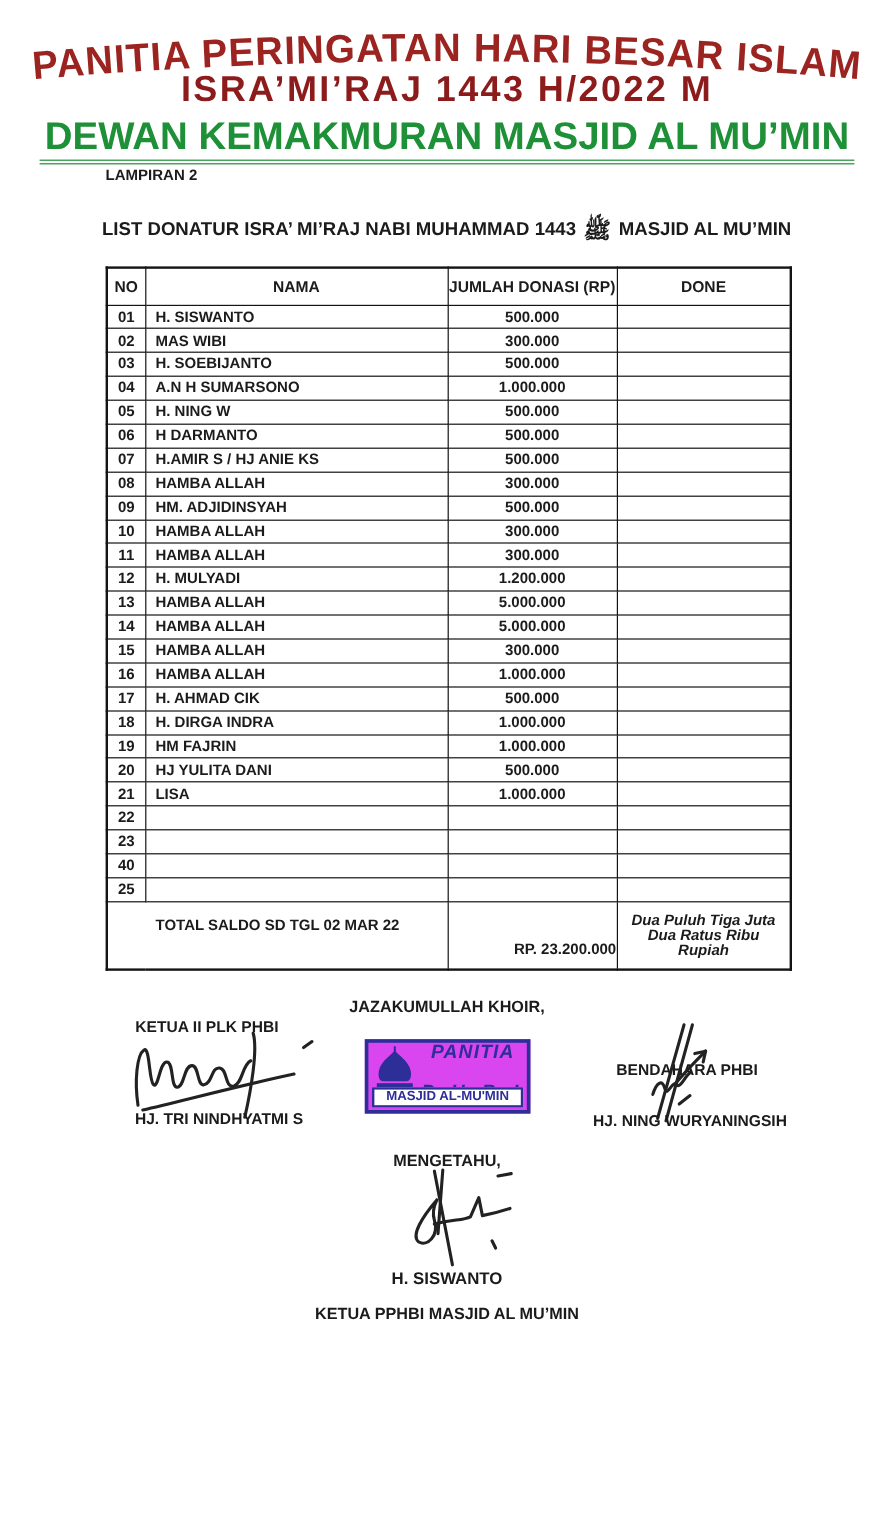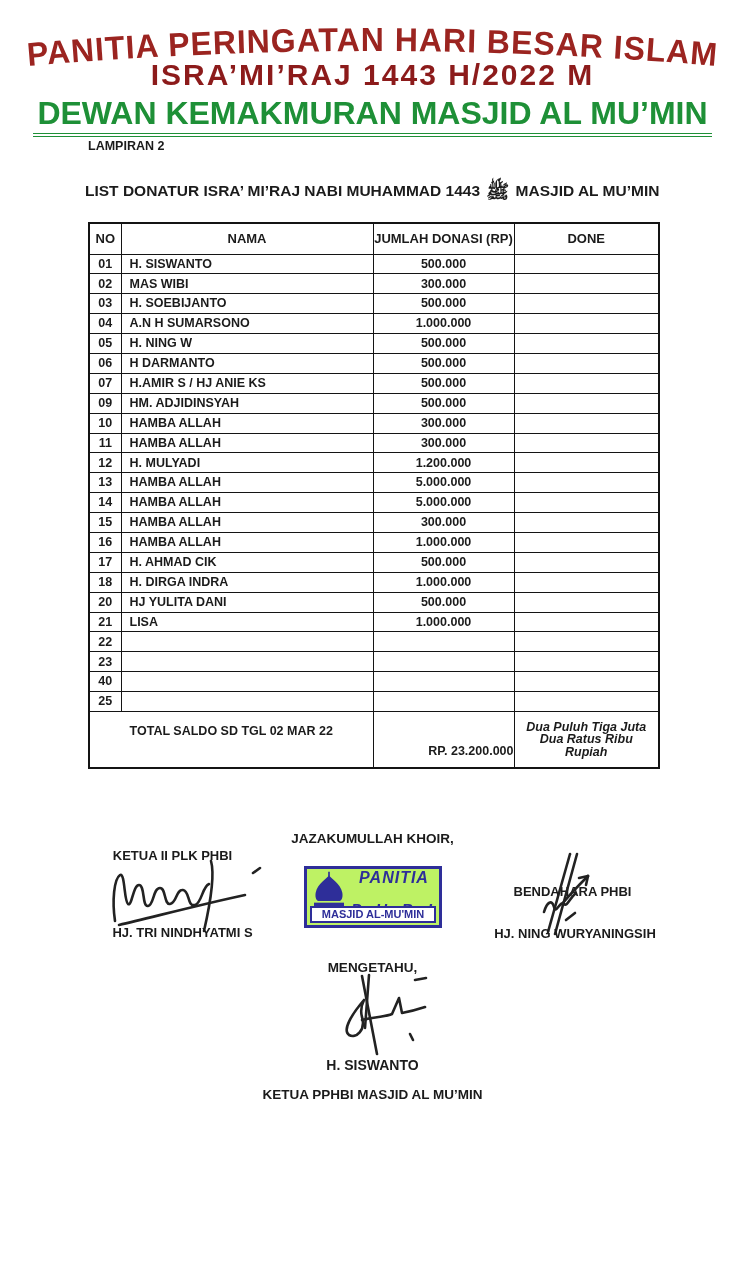--- a/index.html
+++ b/index.html
@@ -62,21 +62,21 @@
   .t-right { top:884px; left:500px; width:145px; }
   .n-right { top:926px; left:480px; width:190px; }
   .sig { position:absolute; }
   .sig path { fill:none; stroke:#222; stroke-width:2.6; stroke-linecap:round; stroke-linejoin:round; }
   .sig1 { top:857px; left:105px; }
   .sig2 { top:852px; left:520px; }
   .sig3 { top:972px; left:322px; }
   
   .stamp {
     position:absolute; top:866px; left:304px; width:138px; height:62px;
-    border:3px solid #2e2e99; background:#bef264;
+    border:3px solid #2e2e99; background:#d946ef;
   }
   .stamp-row { display:flex; align-items:flex-start; height:38px; }
   .stamp-dome { flex:0 0 42px; padding:2px 0 0 3px; }
   .stamp-texts { flex:1; text-align:center; color:#2e2e99; font-style:italic; font-weight:bold; }
   .stamp-l1 { font-size:16px; letter-spacing:1px; line-height:18px; }
   .stamp-l2 { font-size:16px; letter-spacing:5px; line-height:17px;margin-top:15px; }
   .stamp-strip {
     position:absolute; left:3px; right:3px; bottom:2px;
     border:2px solid #2e2e99; text-align:center;
     font-size:11px; font-weight:bold; color:#2e2e99; line-height:13px;
@@ -161,20 +161,26 @@
           <td class="col-donasi">500.000</td>
           <td class="col-done"></td>
         </tr>
         <tr>
           <td class="col-no">07</td>
           <td class="col-nama">H.AMIR S / HJ ANIE KS</td>
           <td class="col-donasi">500.000</td>
           <td class="col-done"></td>
         </tr>
         <tr>
+          <td class="col-no">08</td>
+          <td class="col-nama">HAMBA ALLAH</td>
+          <td class="col-donasi">300.000</td>
+          <td class="col-done"></td>
+        </tr>
+        <tr>
           <td class="col-no">09</td>
           <td class="col-nama">HM. ADJIDINSYAH</td>
           <td class="col-donasi">500.000</td>
           <td class="col-done"></td>
         </tr>
         <tr>
           <td class="col-no">10</td>
           <td class="col-nama">HAMBA ALLAH</td>
           <td class="col-donasi">300.000</td>
           <td class="col-done"></td>
@@ -217,20 +223,26 @@
         </tr>
         <tr>
           <td class="col-no">17</td>
           <td class="col-nama">H. AHMAD CIK</td>
           <td class="col-donasi">500.000</td>
           <td class="col-done"></td>
         </tr>
         <tr>
           <td class="col-no">18</td>
           <td class="col-nama">H. DIRGA INDRA</td>
+          <td class="col-donasi">1.000.000</td>
+          <td class="col-done"></td>
+        </tr>
+        <tr>
+          <td class="col-no">19</td>
+          <td class="col-nama">HM FAJRIN</td>
           <td class="col-donasi">1.000.000</td>
           <td class="col-done"></td>
         </tr>
         <tr>
           <td class="col-no">20</td>
           <td class="col-nama">HJ YULITA DANI</td>
           <td class="col-donasi">500.000</td>
           <td class="col-done"></td>
         </tr>
         <tr>

